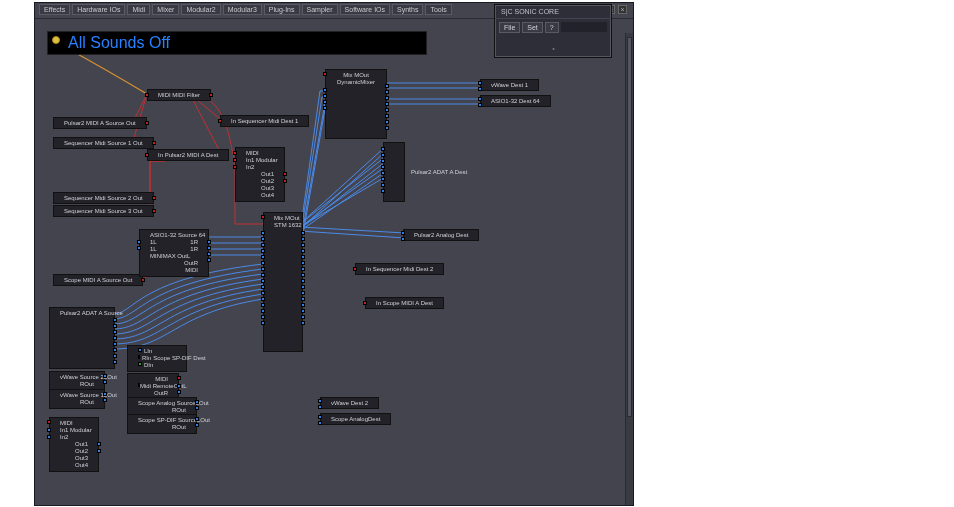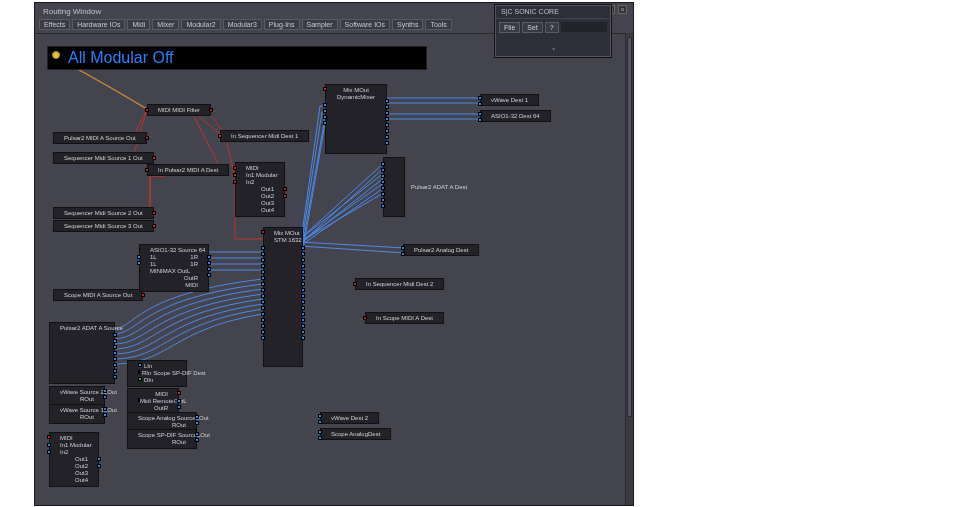--- a/index.html
+++ b/index.html
@@ -154,21 +154,20 @@
 </style>
 </head>
 <body>
 
 <div class="app-frame">
   <div class="win-controls">
     <span>–</span>
     <span>□</span>
     <span>×</span>
   </div>
-  <div class="window-title">Routing Window</div>
   <div class="menubar">
     <div class="mitem">Effects</div>
     <div class="mitem">Hardware IOs</div>
     <div class="mitem">Midi</div>
     <div class="mitem">Mixer</div>
     <div class="mitem">Modular2</div>
     <div class="mitem">Modular3</div>
     <div class="mitem">Plug-Ins</div>
     <div class="mitem">Sampler</div>
     <div class="mitem">Software IOs</div>
@@ -219,21 +218,21 @@
         <path d="M 265 212 L 370 219"></path>
         <path d="M 350 64 L 445 64"></path>
         <path d="M 350 69 L 445 69"></path>
         <path d="M 350 80 L 445 80"></path>
         <path d="M 350 85 L 445 85"></path>
       </g>
     </svg>
 
     <div class="banner">
       <span class="dot"></span>
-      <span class="banner-text">All Modular Off</span>
+      <span class="banner-text">All Sounds Off</span>
     </div>
 
     <div class="node" style="left:18px;top:98px">
       <span>Pulsar2 MIDI A Source  Out</span>
       <span class="port right" style="top:3px"></span>
     </div>
     <div class="node" style="left:18px;top:118px">
       <span>Sequencer Midi Source 1  Out</span>
       <span class="port right" style="top:3px"></span>
     </div>

